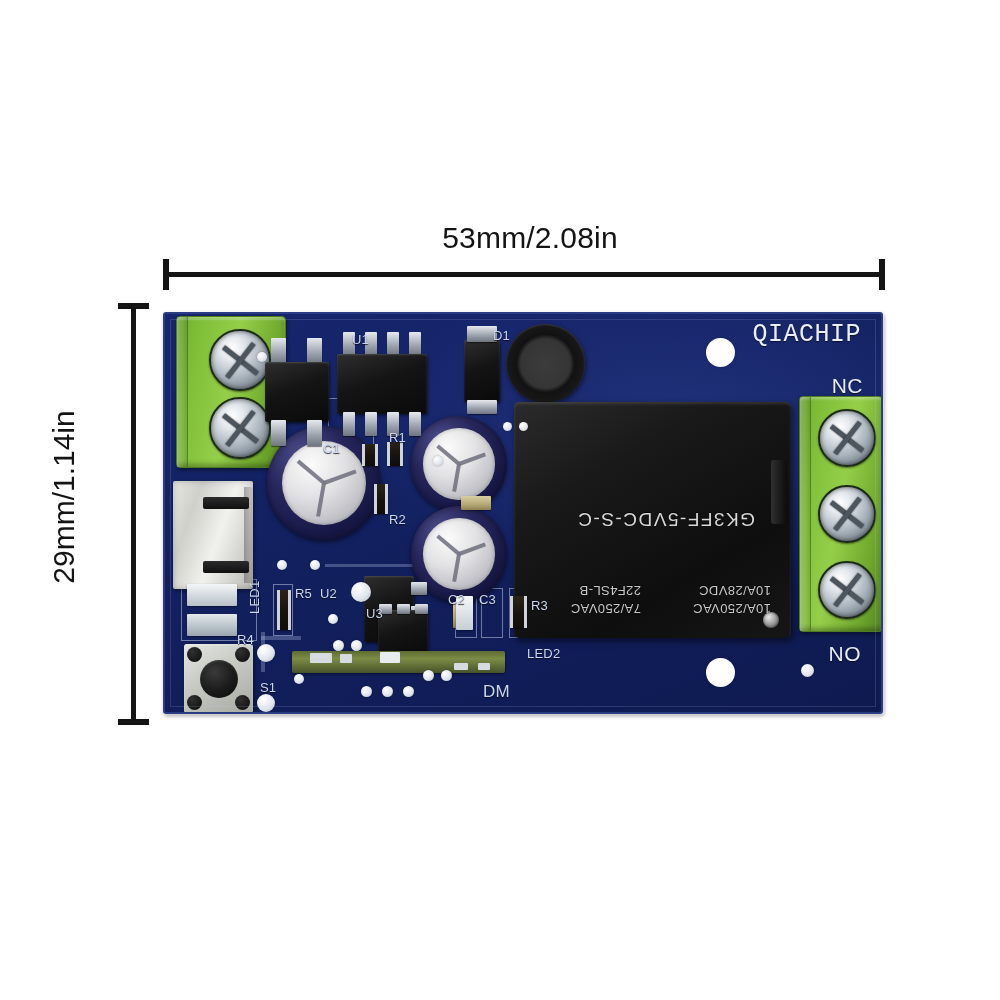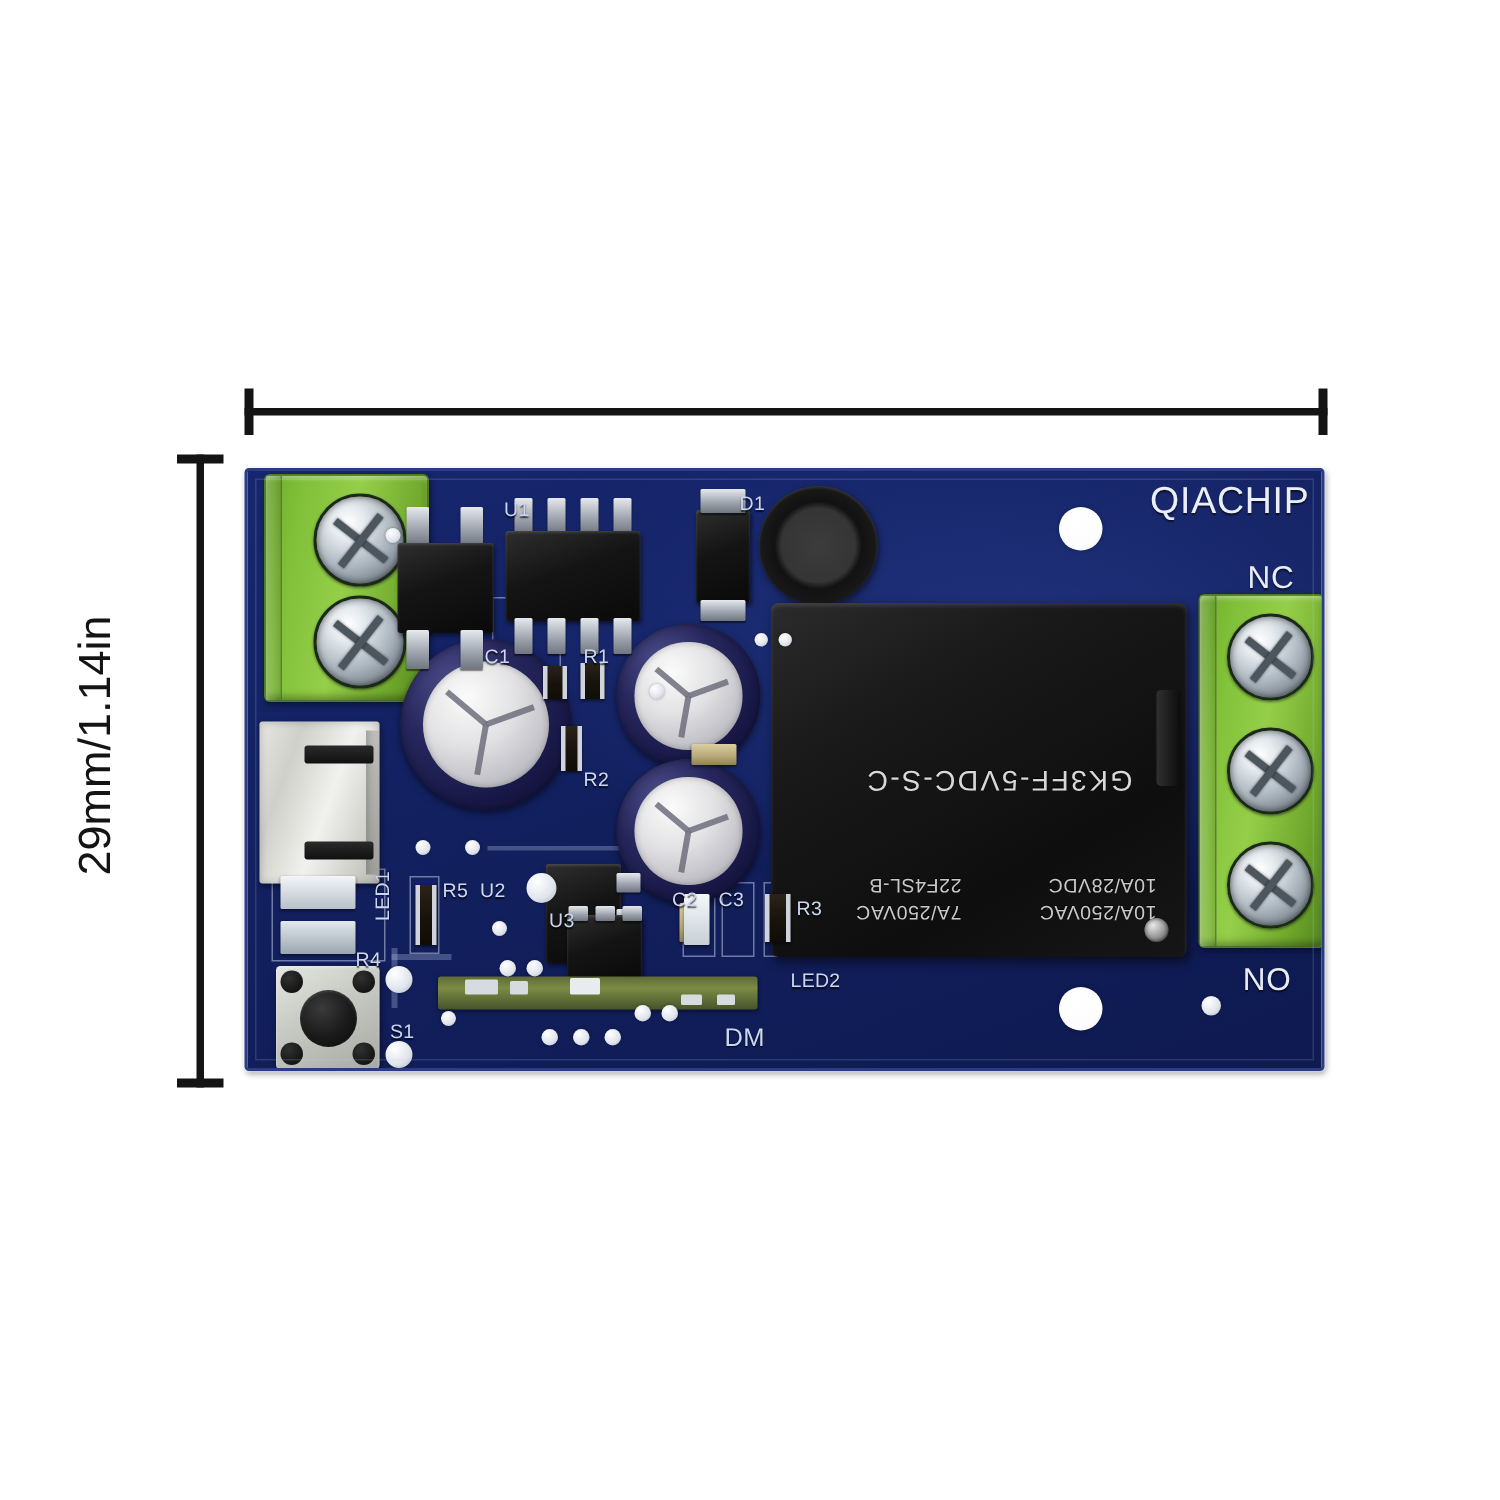--- a/index.html
+++ b/index.html
@@ -92,27 +92,27 @@
   #board::after {
     content: "";
     position: absolute;
     left: 5px; top: 5px; right: 5px; bottom: 5px;
     border: 1px solid rgba(190,205,255,0.16);
     pointer-events: none;
   }
 
   .brand {
     position: absolute;
-    right: 8px;
+    right: 20px;
     top: 6px;
     font-size: 25px;
     color: #e9eef9;
     letter-spacing: 0.5px;
     text-shadow: 0 1px 1px rgba(0,0,0,0.6);
-    font-family: Liberation Sans, sans-serif;
+    font-family: Liberation Mono, monospace;
   }
   .pad-label {
     position: absolute;
     color: #e7ecf7;
     font-size: 21px;
     letter-spacing: 0.5px;
     text-shadow: 0 1px 1px rgba(0,0,0,0.6);
   }
   .label-nc { right: 18px; top: 60px; }
   .label-no { right: 20px; top: 328px; }
@@ -422,20 +422,21 @@
     position: absolute;
     border-radius: 1px;
     box-shadow: 0 1px 2px rgba(0,0,0,0.45);
   }
 </style>
 </head>
 <body>
 
 <div id="stage">
 
+  <div class="dim-label-top">53mm/2.08in</div>
   <div class="dim-line-top"></div>
   <div class="dim-cap cap-top-left"></div>
   <div class="dim-cap cap-top-right"></div>
 
   <div class="dim-label-left">29mm/1.14in</div>
   <div class="dim-line-left"></div>
   <div class="dim-cap cap-left-top"></div>
   <div class="dim-cap cap-left-bot"></div>
 
   <div id="board">
@@ -605,25 +606,25 @@
     <div class="pad" style="left:168px; top:326px; width:11px; height:11px;"></div>
     <div class="pad" style="left:186px; top:326px; width:11px; height:11px;"></div>
     <div class="pad" style="left:163px; top:300px; width:10px; height:10px;"></div>
     <div class="pad" style="left:268px; top:142px; width:10px; height:10px;"></div>
     <div class="pad" style="left:338px; top:108px; width:9px; height:9px;"></div>
     <div class="pad" style="left:354px; top:108px; width:9px; height:9px;"></div>
     <div class="pad" style="left:145px; top:246px; width:10px; height:10px;"></div>
     <div class="pad" style="left:112px; top:246px; width:10px; height:10px;"></div>
     <div class="pad" style="left:92px; top:38px; width:10px; height:10px;"></div>
 
-    <div class="silk" style="left:171px; top:18px;">U1</div>
+    <div class="silk" style="left:187px; top:18px;">U1</div>
     <div class="silk" style="left:155px; top:272px;">U2</div>
     <div class="silk" style="left:201px; top:292px;">U3</div>
     <div class="silk" style="left:328px; top:14px;">D1</div>
-    <div class="silk" style="left:158px; top:116px;">C1</div>
+    <div class="silk" style="left:158px; top:127px;font-weight:bold;">C1</div>
     <div class="silk" style="left:283px; top:278px;">C2</div>
     <div class="silk" style="left:314px; top:278px;">C3</div>
     <div class="silk" style="left:224px; top:116px;">R1</div>
     <div class="silk" style="left:224px; top:198px;">R2</div>
     <div class="silk" style="left:366px; top:284px;">R3</div>
     <div class="silk" style="left:72px;  top:318px;">R4</div>
     <div class="silk" style="left:130px; top:272px;">R5</div>
     <div class="silk" style="left:95px;  top:366px;">S1</div>
     <div class="silk rot90" style="left:82px; top:300px;">LED1</div>
     <div class="silk" style="left:362px; top:332px;">LED2</div>

